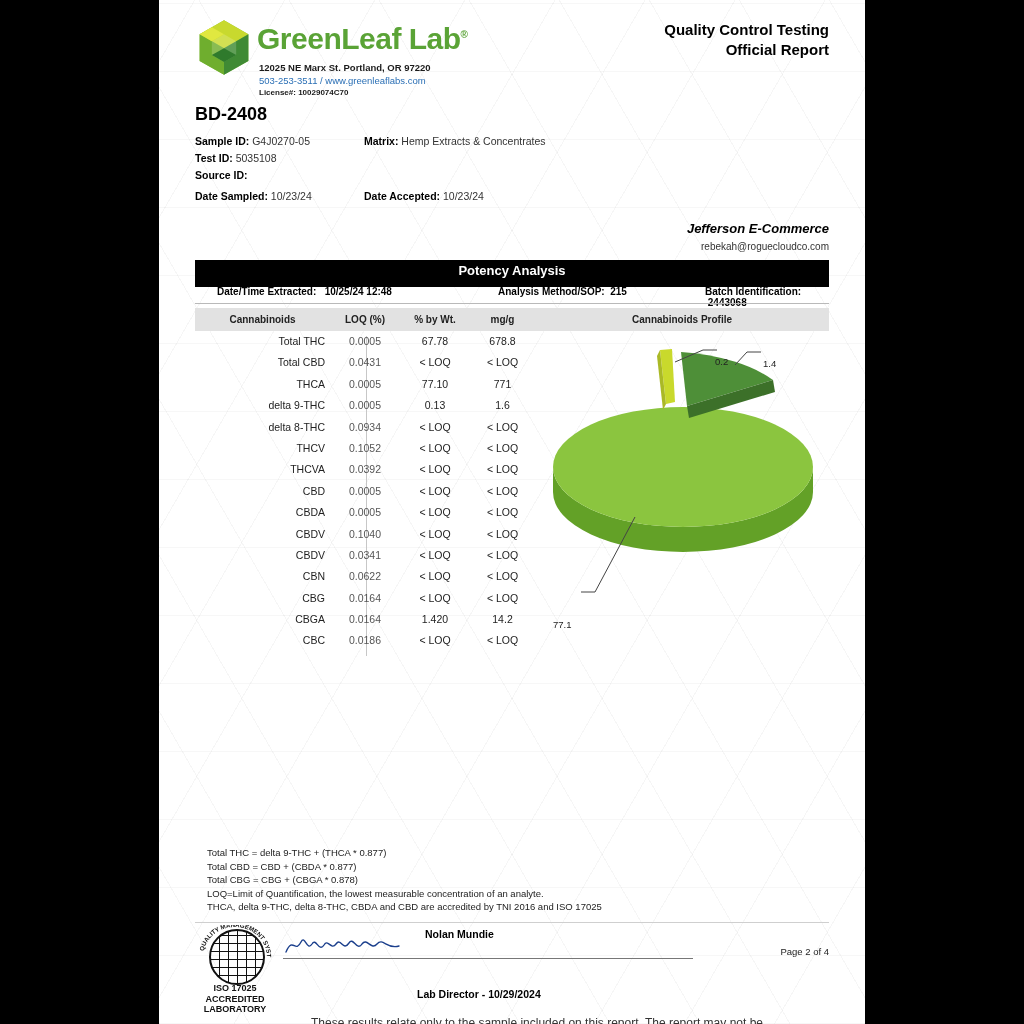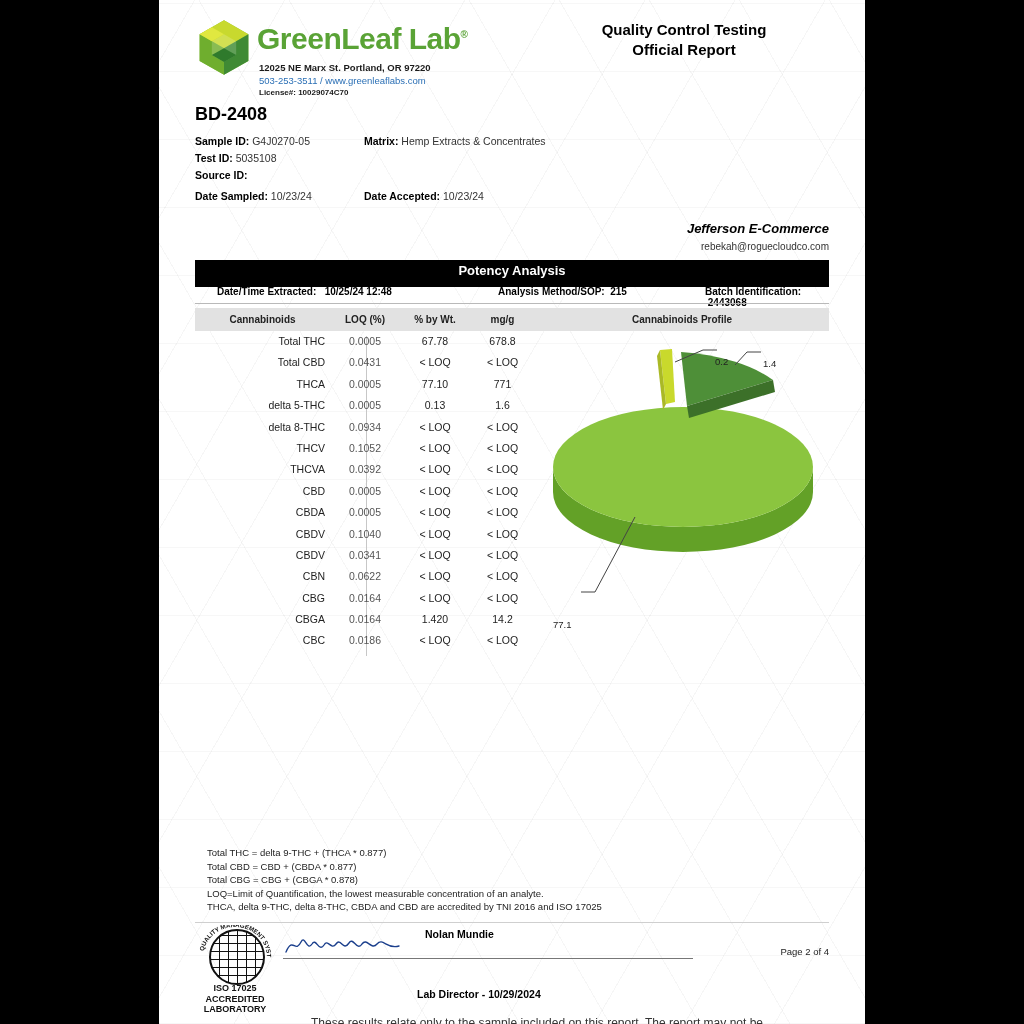--- a/index.html
+++ b/index.html
@@ -81,21 +81,21 @@
     left: 100px; top: 78px;
     font-size: 8px;
     font-weight: bold;
     color: #1b1b1b;
     white-space: nowrap;
   }
   .qc-title {
     position: absolute;
     left: 380px; top: 10px;
     width: 290px;
-    text-align: center;
+    text-align: right;
     font-size: 15px;
     font-weight: bold;
     color: #000;
     line-height: 20px;
   }
 
   
   .sample-id-big {
     position: absolute;
     left: 36px; top: 104px;
@@ -422,21 +422,21 @@
         <span class="c-pct">&lt; LOQ</span>
         <span class="c-mgg">&lt; LOQ</span>
       </div>
       <div class="trow">
         <span class="c-name">THCA</span>
         <span class="c-loq">0.0005</span>
         <span class="c-pct">77.10</span>
         <span class="c-mgg">771</span>
       </div>
       <div class="trow">
-        <span class="c-name">delta 5-THC</span>
+        <span class="c-name">delta 9-THC</span>
         <span class="c-loq">0.0005</span>
         <span class="c-pct">0.13</span>
         <span class="c-mgg">1.6</span>
       </div>
       <div class="trow">
         <span class="c-name">delta 8-THC</span>
         <span class="c-loq">0.0934</span>
         <span class="c-pct">&lt; LOQ</span>
         <span class="c-mgg">&lt; LOQ</span>
       </div>

